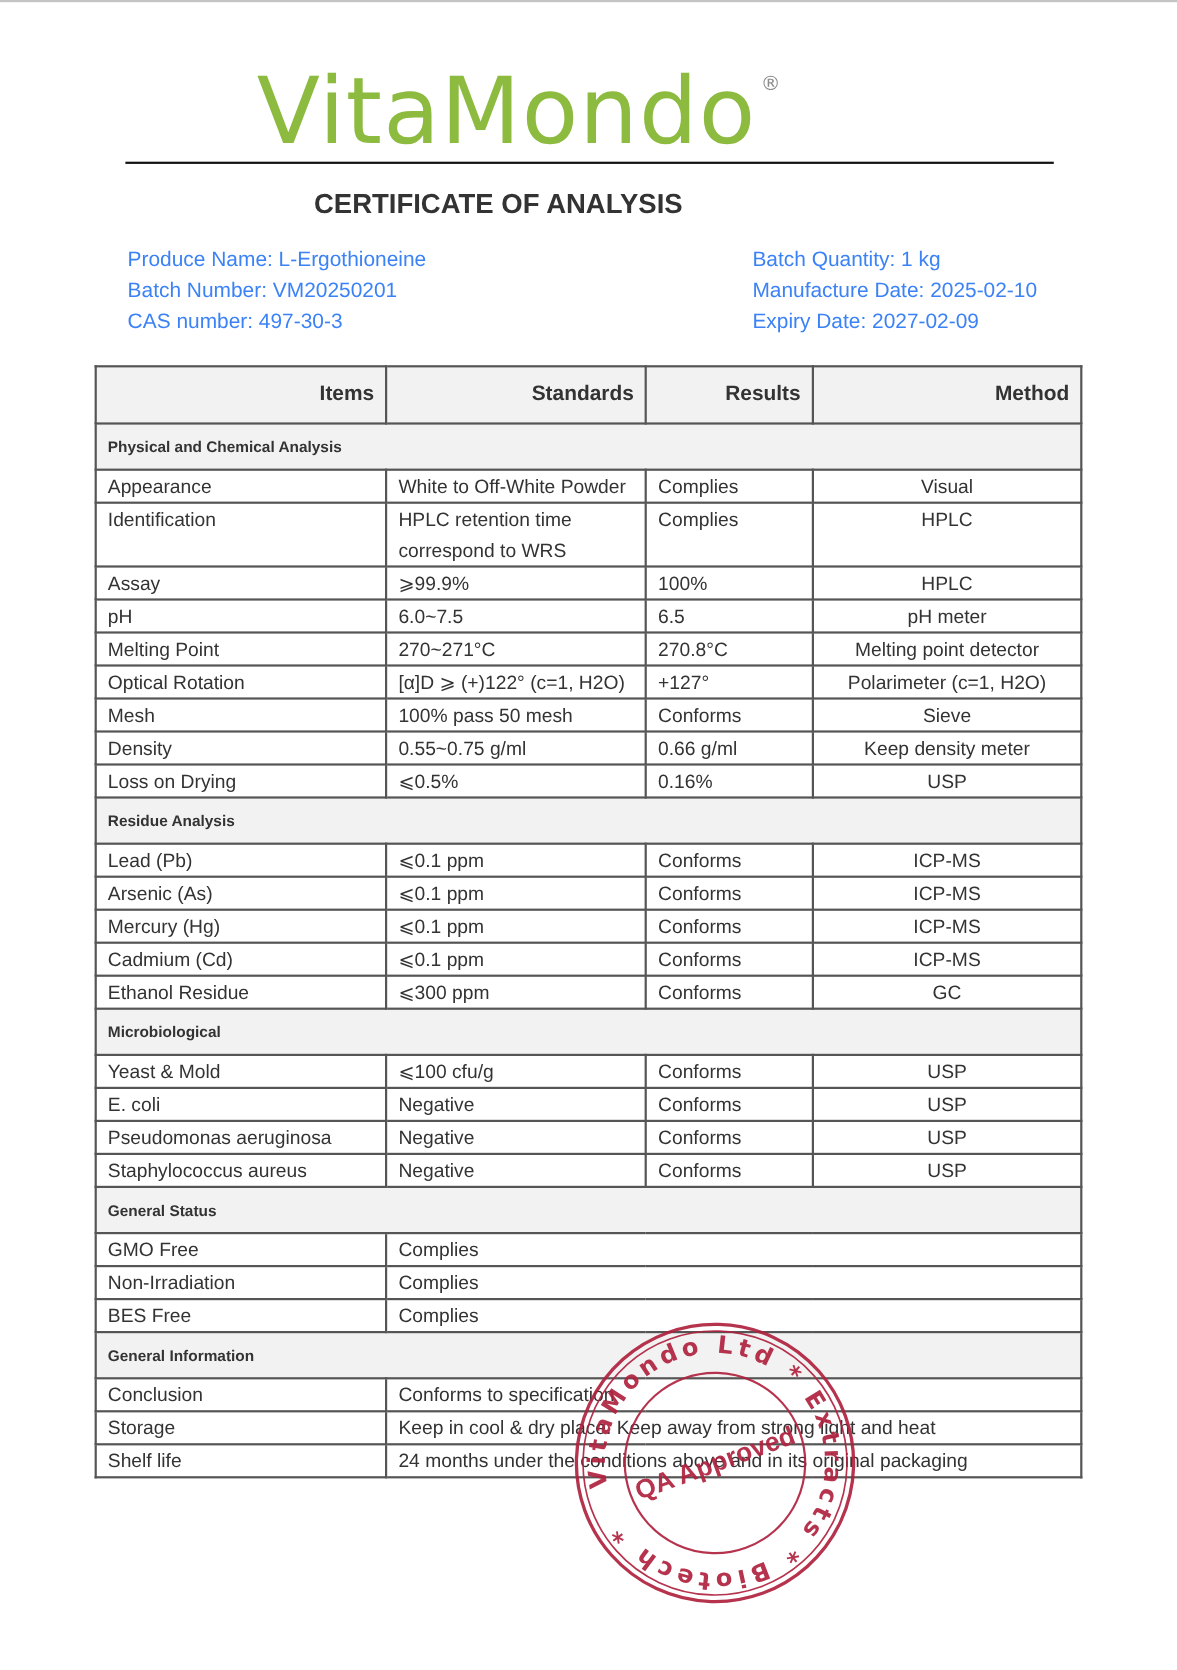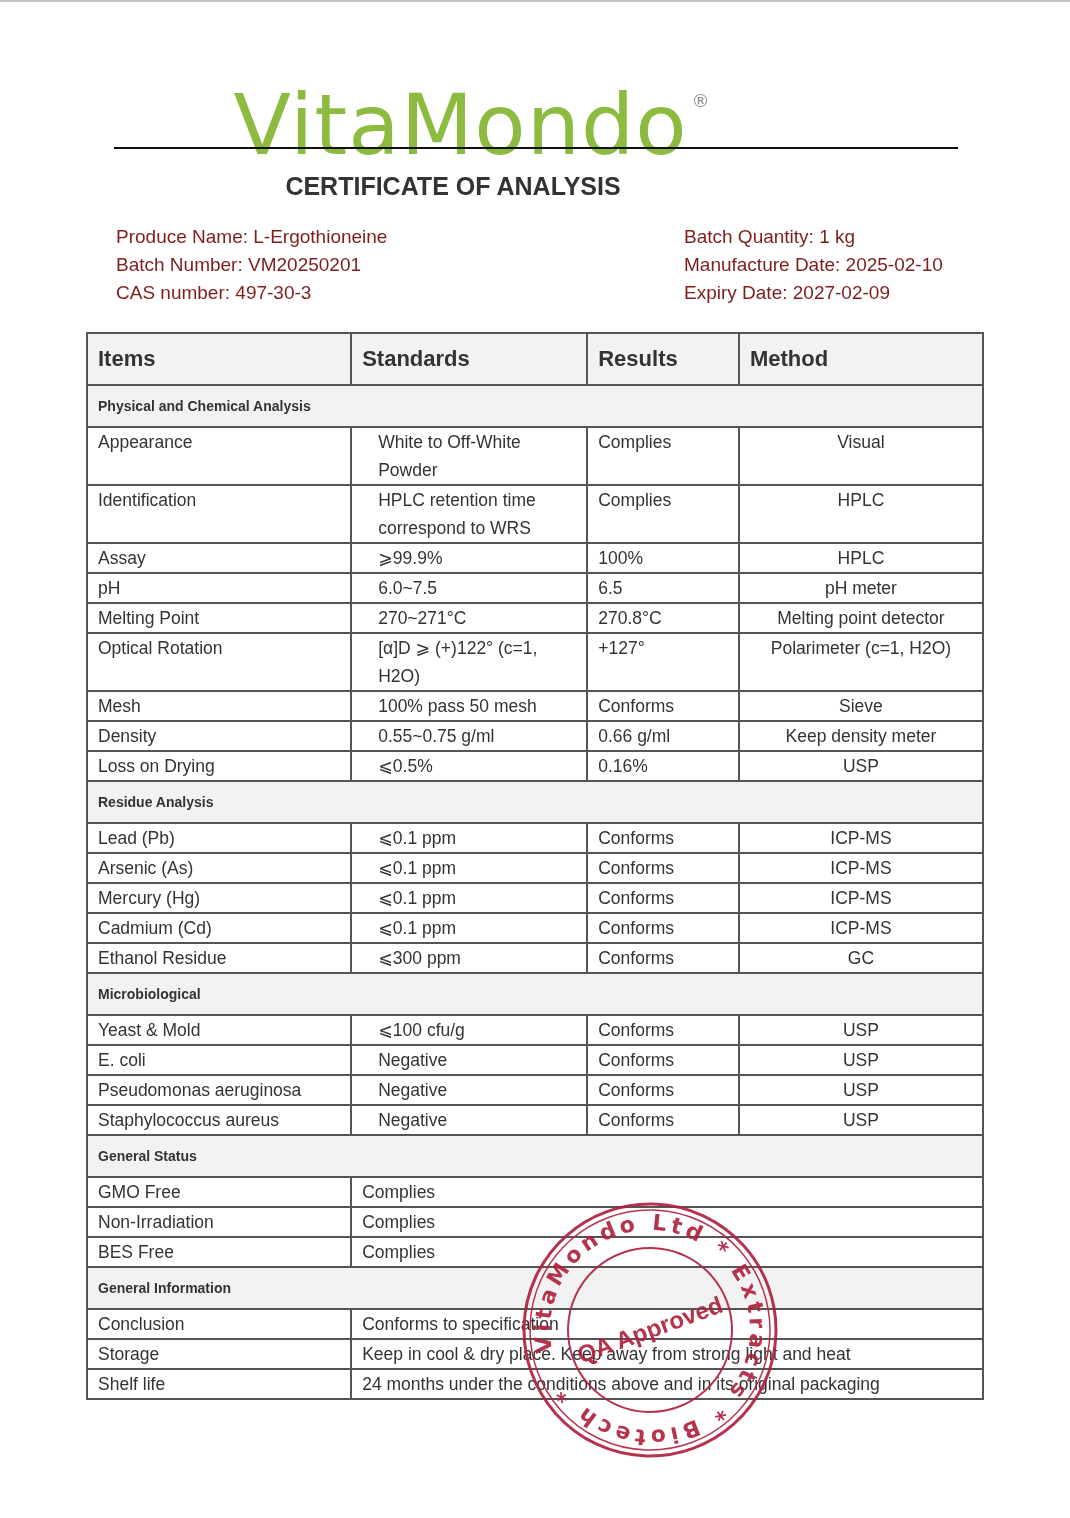--- a/index.html
+++ b/index.html
@@ -1,34 +1,34 @@
 <!DOCTYPE html>
 <html><head>
 <meta charset="utf-8">
 <style>
   html, body { margin:0; padding:0; background:#ffffff; }
   body { width:1070px; height:1518px; position:relative; overflow:hidden;
          font-family:"Liberation Sans", sans-serif; color:#333333; }
   .topline { position:absolute; left:0; top:0; width:1070px; height:2px; background:#c4c4c4; }
   .logo { position:absolute; left:0; width:944px; top:52px; text-align:center;
-          font-family:"DejaVu Sans", sans-serif; font-size:84px; color:#8cbb3f; letter-spacing:1px;margin-top:24px; }
+          font-family:"DejaVu Sans", sans-serif; font-size:84px; color:#8cbb3f; letter-spacing:1px; }
   .logo .reg { font-size:18px; vertical-align:top; position:relative; top:14px; color:#8a8a8a; margin-left:4px; }
   .rule { position:absolute; left:114px; top:147px; width:844px; height:2px; background:#111; }
   .title { position:absolute; left:0; width:906px; top:172px; text-align:center;
            font-weight:bold; font-size:25px; color:#333; }
-  .meta { position:absolute; top:223px; font-size:19px; line-height:28px; color:#7f1d1d; }
+  .meta { position:absolute; top:223px; font-size:19px; line-height:28px; color:#3b82f6; }
   .meta.left { left:116px; } .meta.right { left:684px; }
   table { position:absolute; left:86px; top:332px; width:898px; border-collapse:collapse;
           border:2px solid #555; font-size:17.5px; }
   td, th { border:2px solid #555; padding:0 10px; vertical-align:top; line-height:28px; color:#333; }
-  th { background:#f2f2f2; font-size:22px; font-weight:bold; height:50px; vertical-align:middle; text-align:left; }
+  th { background:#f2f2f2; font-size:19px; font-weight:bold; height:50px; vertical-align:middle; text-align:right; }
   col.c1 { width:263px; } col.c2 { width:235px; } col.c3 { width:151px; } col.c4 { width:243px; }
   tr.section td { background:#f2f2f2; font-weight:bold; font-size:14px; height:40px; vertical-align:middle; }
   td.method { text-align:center;margin-top:12px; }
-  td.cell-s { padding-left:26px; padding-right:4px; }
+  td.cell-s { padding-left:10px; padding-right:4px; }
   tr.row td { height:26px; }
   .stamp { position:absolute; left:520px; top:1200px; width:260px; height:260px; pointer-events:none; opacity:0.92; }
 </style>
 </head>
 <body>
 
 <div class="topline"></div>
 <div class="logo"><span>VitaMondo</span><span class="reg">®</span></div>
 <div class="rule"></div>
 <div class="title">CERTIFICATE OF ANALYSIS</div>

